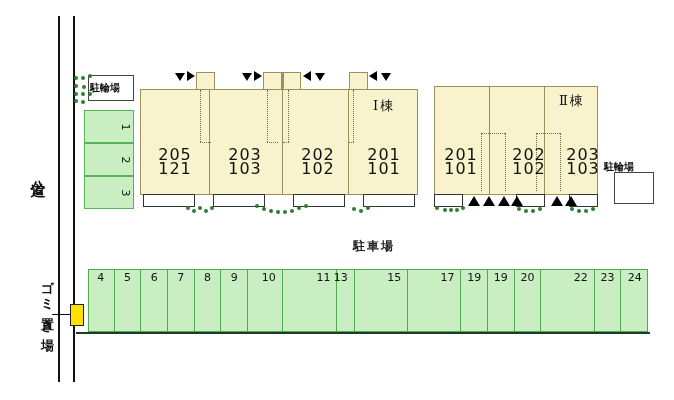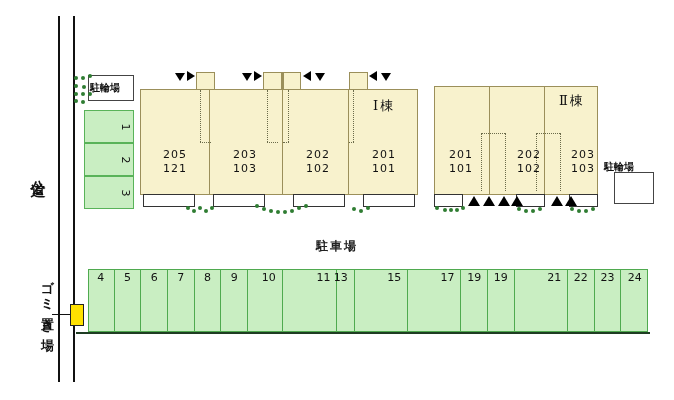--- a/index.html
+++ b/index.html
@@ -54,21 +54,21 @@
     position:absolute;background:#f8f2cd;border:1px solid #9b8f5a;
     box-sizing:border-box;
   }
   .bnotch{
     position:absolute;background:#f8f2cd;border:1px solid #9b8f5a;
     border-bottom:none;box-sizing:border-box;
   }
   .vsep{position:absolute;background:#9b8f5a;width:1px;}
   .unit{
     position:absolute;text-align:center;color:#111;
-    font-family:"DejaVu Sans",sans-serif;font-size:11px;line-height:14px;
+    font-family:"DejaVu Sans",sans-serif;font-size:16px;line-height:14px;
     letter-spacing:1px;white-space:nowrap;
   }
   .btag{
     position:absolute;font-size:13px;color:#111;font-weight:normal;
     font-family:"DejaVu Serif",serif;white-space:nowrap;letter-spacing:2px;
   }
   .dotline{position:absolute;border:0;border-left:1px dotted #6b6b4a;}
   .dotline-h{position:absolute;border:0;border-top:1px dotted #6b6b4a;}
 
   
@@ -259,21 +259,21 @@
   <div class="dot" style="left:531px;top:209px;"></div>
   <div class="dot" style="left:538px;top:207px;"></div>
   <div class="dot" style="left:570px;top:207px;"></div>
   <div class="dot" style="left:577px;top:209px;"></div>
   <div class="dot" style="left:584px;top:209px;"></div>
   <div class="dot" style="left:591px;top:207px;"></div>
 
   <div class="boxlabel" style="left:604px;top:160px;">駐輪場</div>
   <div class="wbox" style="left:614px;top:172px;width:40px;height:32px;"></div>
 
-  <div class="plot-label" style="left:316px;top:238px;">駐車場</div>
+  <div class="plot-label" style="left:353px;top:238px;">駐車場</div>
 
   <div class="plot" style="left:88px;top:269px;width:560px;height:63px;"></div>
   <div id="stalls" style="position:absolute;left:88px;top:269px;width:560px;height:63px;">
       <div class="stall" style="left: 0px; width: 26.6667px;">
         <b>4</b>
       </div>
       <div class="stall" style="left: 26.6667px; width: 26.6667px;">
         <b>5</b>
       </div>
       <div class="stall" style="left: 53.3333px; width: 26.6667px;">
@@ -302,22 +302,22 @@
       </div>
       <div class="stall" style="left: 346.667px; width: 26.6667px;">
         <b>17</b>
       </div>
       <div class="stall" style="left: 373.333px; width: 26.6667px;">
         <b>19</b>
       </div>
       <div class="stall" style="left: 400px; width: 26.6667px;">
         <b>19</b>
       </div>
-      <div class="stall" style="left: 453.333px; width: 26.6667px;">
-        <b>21</b>
+      <div class="stall" style="left: 426.667px; width: 26.6667px;">
+        <b>20</b>
       </div>
       <div class="stall" style="left: 480px; width: 26.6667px;">
         <b>22</b>
       </div>
       <div class="stall" style="left: 506.667px; width: 26.6667px;">
         <b>23</b>
       </div>
       <div class="stall" style="left: 533.333px; width: 26.6667px;">
         <b>24</b>
       </div>

